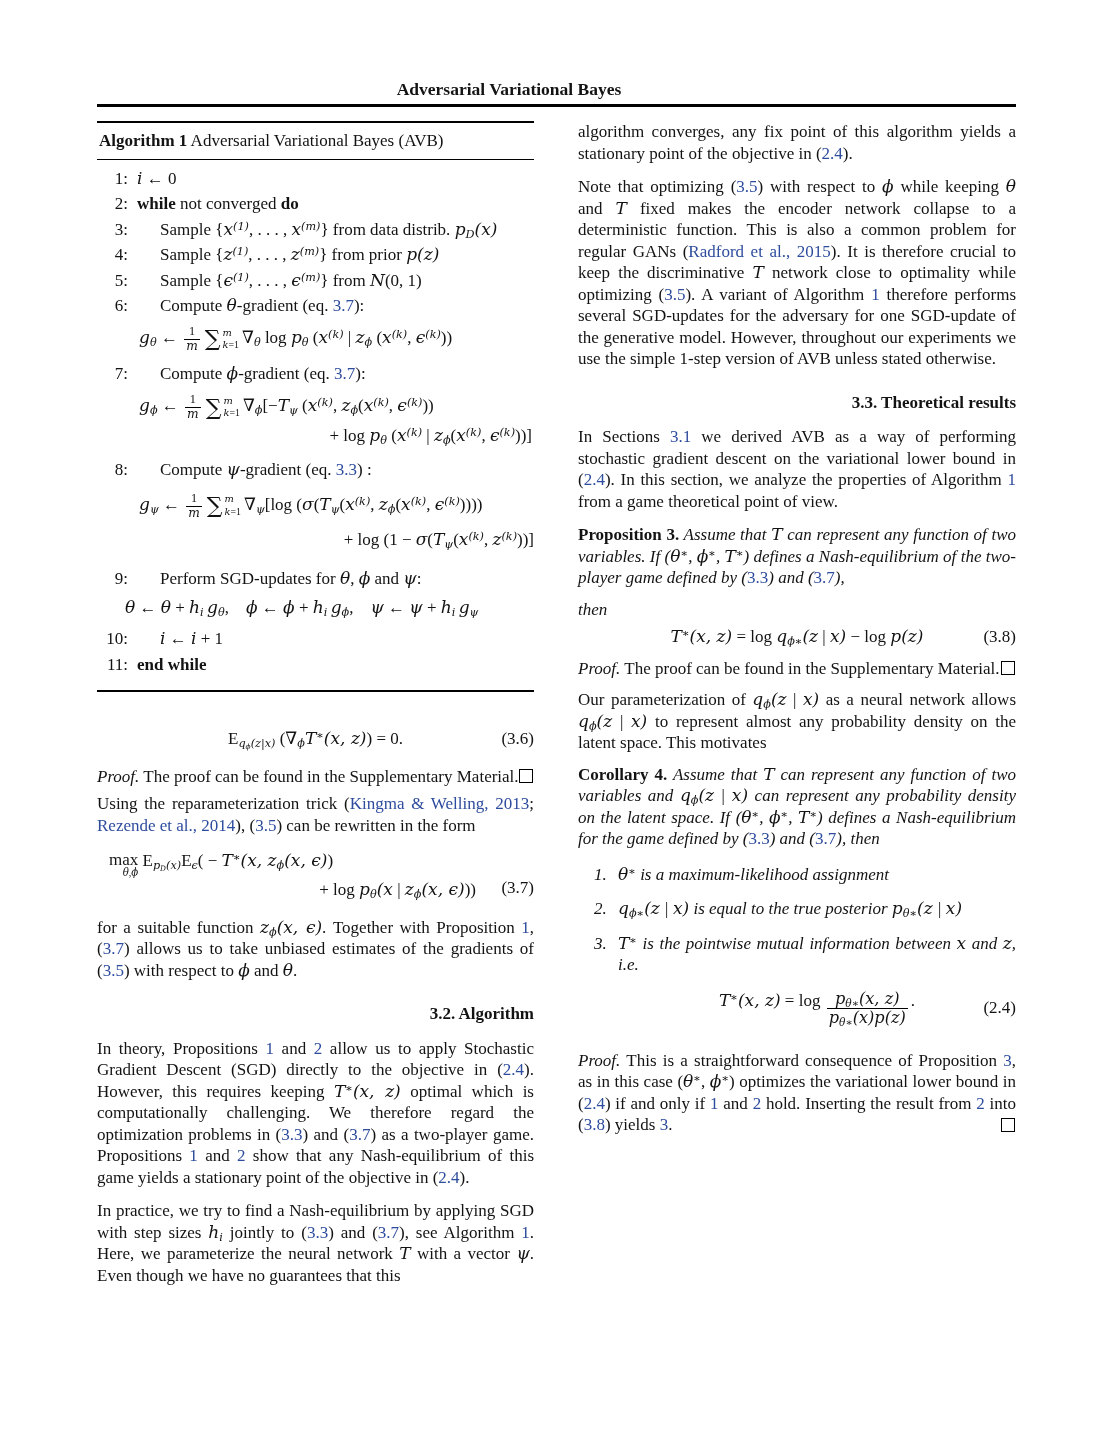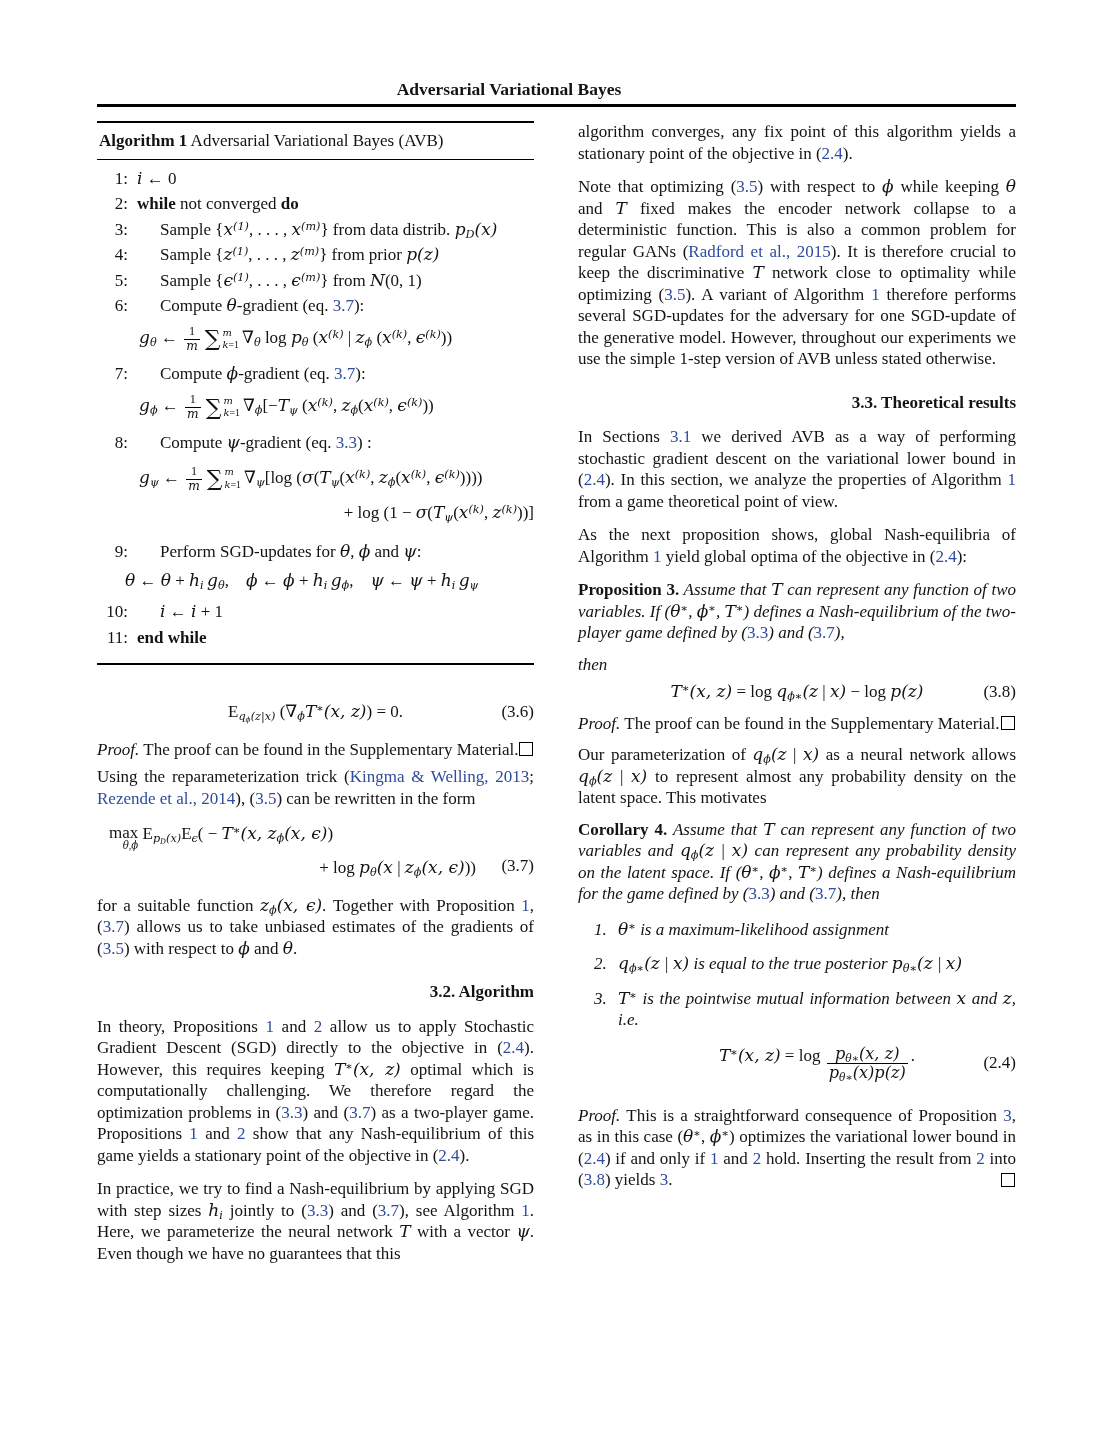--- a/index.html
+++ b/index.html
@@ -45,21 +45,21 @@
   .algo-eq-line.ar{text-align:right;padding-right:2px;}
   .algo-eq.sp{margin:10px 0 14px 0;}
   .algo-eq.sp .ar{margin-top:6px;padding-right:0;}
   .algo-eq.upd{padding-left:28px;margin:4px 0 6px 0;}
   
   .disp{position:relative;margin:14px 0 16px 0;}
   .eq-c{text-align:center;}
   .eq-tag{position:absolute;right:0;top:50%;transform:translateY(-50%);}
   .disp.two .eq-tag{top:auto;bottom:2px;transform:none;}
   .eq-l1{text-align:left;padding-left:12px;}
-  .eq-l2{text-align:right;padding-right:58px;margin-top:5px;}
+  .eq-l2{text-align:right;padding-right:58px;}
   .disp.eq39{margin:10px 0 6px 0;padding:4px 0;}
   .eq39 .frac{font-size:0.95em;vertical-align:-1.05em;}
   
   .thmlist{font-style:italic;margin:2px 0 12px 0;padding-left:16px;}
   .li{display:flex;margin-bottom:13px;}
   .li-num{width:24px;flex:none;}
   .li-body{flex:1;text-align:justify;}
   .mb4{margin-bottom:4px;} .mb6{margin-bottom:6px;} .mb10{margin-bottom:10px;} .mb14{margin-bottom:14px;}
 </style>
 </head>
@@ -99,20 +99,21 @@
           </div>
           <div class="algo-eq">
             <div class="algo-eq-line al"><span class="m">g</span><span class="sub m">θ</span> ← <span class="frac"><span class="fnum">1</span><span class="fden"><span class="m">m</span></span></span><span class="big">∑</span><span class="ssk"><span class="ssa"><span class="m">m</span></span><span class="ssb"><span class="m">k</span>=1</span></span><span class="nb">∇</span><span class="sub m">θ</span> log <span class="m">p</span><span class="sub m">θ</span> (<span class="m">x</span><span class="sup m">(k)</span> | <span class="m">z</span><span class="sub m">ϕ</span> (<span class="m">x</span><span class="sup m">(k)</span>, <span class="m">ϵ</span><span class="sup m">(k)</span>))</div>
           </div>
           <div class="algo-line lvl1">
             <span class="algo-num">7:</span>
             <span class="algo-text">Compute <span class="m">ϕ</span>-gradient (eq. <span class="link">3.7</span>):</span>
           </div>
           <div class="algo-eq">
             <div class="algo-eq-line al"><span class="m">g</span><span class="sub m">ϕ</span> ← <span class="frac"><span class="fnum">1</span><span class="fden"><span class="m">m</span></span></span><span class="big">∑</span><span class="ssk"><span class="ssa"><span class="m">m</span></span><span class="ssb"><span class="m">k</span>=1</span></span><span class="nb">∇</span><span class="sub m">ϕ</span>[−<span class="m">T</span><span class="sub m">ψ</span> (<span class="m">x</span><span class="sup m">(k)</span>, <span class="m">z</span><span class="sub m">ϕ</span>(<span class="m">x</span><span class="sup m">(k)</span>, <span class="m">ϵ</span><span class="sup m">(k)</span>))</div>
+            <div class="algo-eq-line ar">+ log <span class="m">p</span><span class="sub m">θ</span> (<span class="m">x</span><span class="sup m">(k)</span> | <span class="m">z</span><span class="sub m">ϕ</span>(<span class="m">x</span><span class="sup m">(k)</span>, <span class="m">ϵ</span><span class="sup m">(k)</span>))]</div>
           </div>
           <div class="algo-line lvl1">
             <span class="algo-num">8:</span>
             <span class="algo-text">Compute <span class="m">ψ</span>-gradient (eq. <span class="link">3.3</span>) :</span>
           </div>
           <div class="algo-eq sp">
             <div class="algo-eq-line al"><span class="m">g</span><span class="sub m">ψ</span> ← <span class="frac"><span class="fnum">1</span><span class="fden"><span class="m">m</span></span></span><span class="big">∑</span><span class="ssk"><span class="ssa"><span class="m">m</span></span><span class="ssb"><span class="m">k</span>=1</span></span><span class="nb">∇</span><span class="sub m">ψ</span>[log (<span class="m">σ</span>(<span class="m">T</span><span class="sub m">ψ</span>(<span class="m">x</span><span class="sup m">(k)</span>, <span class="m">z</span><span class="sub m">ϕ</span>(<span class="m">x</span><span class="sup m">(k)</span>, <span class="m">ϵ</span><span class="sup m">(k)</span>))))</div>
             <div class="algo-eq-line ar">+ log (1 − <span class="m">σ</span>(<span class="m">T</span><span class="sub m">ψ</span>(<span class="m">x</span><span class="sup m">(k)</span>, <span class="m">z</span><span class="sup m">(k)</span>))]</div>
           </div>
           <div class="algo-line lvl1">
@@ -160,21 +161,20 @@
 
   <div class="col col-right">
     <p>algorithm converges, any fix point of this algorithm yields a stationary point of the objective in (<span class="link">2.4</span>).</p>
 
     <p>Note that optimizing (<span class="link">3.5</span>) with respect to <span class="m">ϕ</span> while keeping <span class="m">θ</span> and <span class="m">T</span> fixed makes the encoder network collapse to a deterministic function. This is also a common problem for regular GANs (<span class="link">Radford et al., 2015</span>). It is therefore crucial to keep the discriminative <span class="m">T</span> network close to optimality while optimizing (<span class="link">3.5</span>). A variant of Algorithm <span class="link">1</span> therefore performs several SGD-updates for the adversary for one SGD-update of the generative model. However, throughout our experiments we use the simple 1-step version of AVB unless stated otherwise.</p>
 
     <div class="sechead">3.3. Theoretical results</div>
 
     <p>In Sections <span class="link">3.1</span> we derived AVB as a way of performing stochastic gradient descent on the variational lower bound in (<span class="link">2.4</span>). In this section, we analyze the properties of Algorithm <span class="link">1</span> from a game theoretical point of view.</p>
 
-    <p>As the next proposition shows, global Nash-equilibria of Algorithm <span class="link">1</span> yield global optima of the objective in (<span class="link">2.4</span>):</p>
 
     <p class="thm mb10"><span class="b rm">Proposition 3.</span> Assume that <span class="m">T</span> can represent any function of two variables. If (<span class="m">θ</span><span class="sup nb">∗</span>, <span class="m">ϕ</span><span class="sup nb">∗</span>, <span class="m">T</span><span class="sup nb">∗</span>) defines a Nash-equilibrium of the two-player game defined by (<span class="link rm">3.3</span>) and (<span class="link rm">3.7</span>),</p>
 
     <p class="thm mb4">then</p>
 
     <div class="disp" style="margin:6px 0 10px 0;">
       <div class="eq-c"><span class="m">T</span><span class="sup nb">∗</span><span class="m">(x, z)</span> = log <span class="m">q</span><span class="sub m">ϕ∗</span><span class="m">(z</span> | <span class="m">x)</span> − log <span class="m">p</span><span class="m">(z)</span></div>
       <span class="eq-tag">(3.8)</span>
     </div>
 

